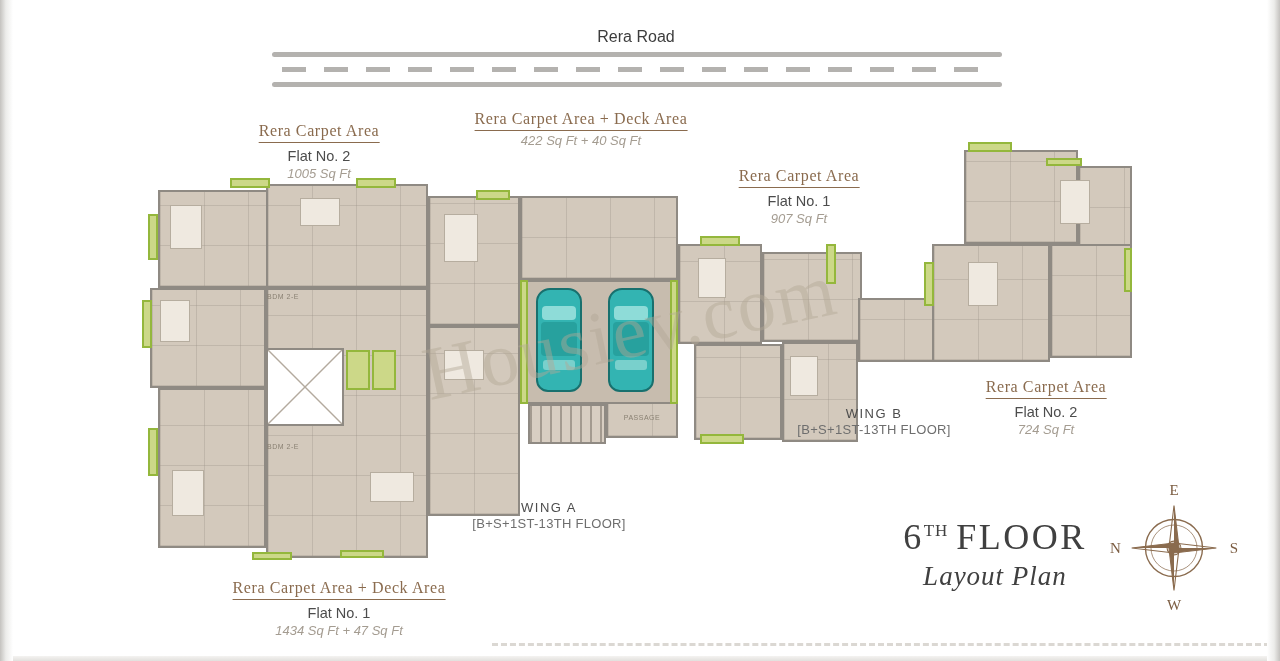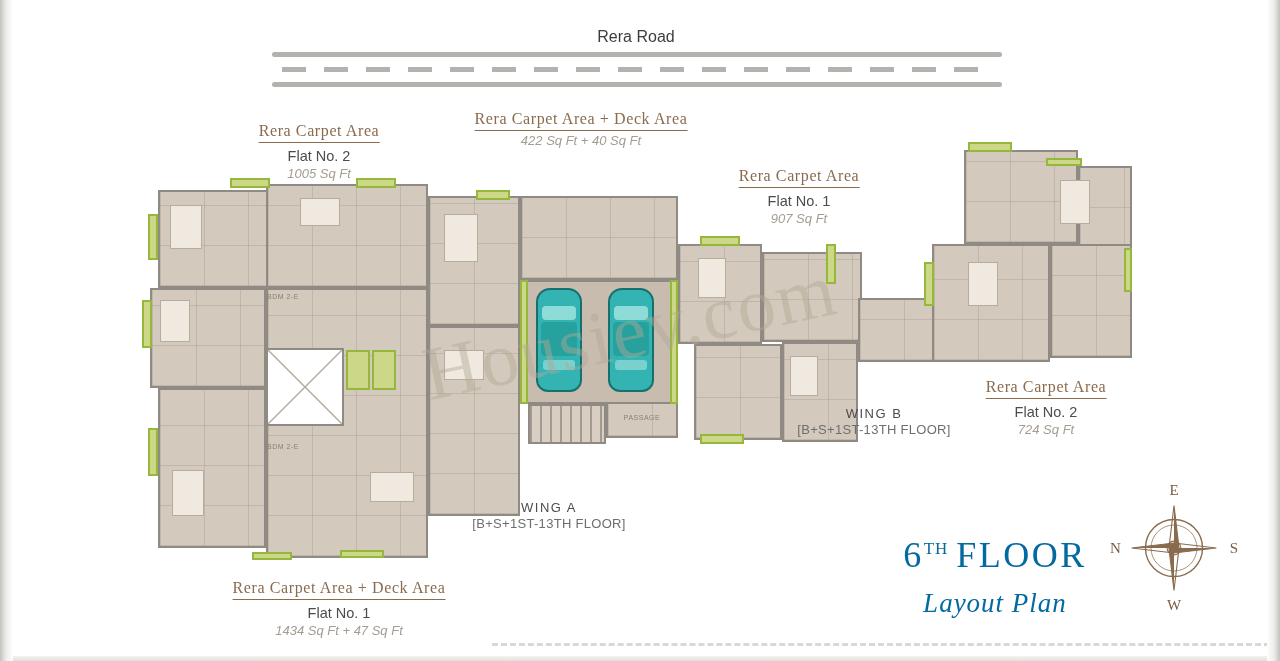--- a/index.html
+++ b/index.html
@@ -51,26 +51,26 @@
   .core{position:absolute;box-sizing:border-box;background:#ffffff;border:2px solid #8f8a83;z-index:2;}
   .car{position:absolute;width:46px;height:104px;box-sizing:border-box;background:#33b4b2;
     border:2px solid #18706e;border-radius:14px 14px 12px 12px;z-index:3;}
   .car-glass-front{position:absolute;left:4px;right:4px;top:16px;height:14px;background:#8edcd8;border-radius:4px;}
   .car-roof{position:absolute;left:3px;right:3px;top:32px;height:34px;background:#27a19e;border-radius:4px;}
   .car-glass-rear{position:absolute;left:5px;right:5px;top:70px;height:10px;background:#79d0cc;border-radius:3px;}
   .rlabel{position:absolute;transform:translateX(-50%);font-size:7px;color:#8a8173;
     letter-spacing:0.5px;z-index:3;white-space:nowrap;}
 
   
-  .floor-title{position:absolute;left:995px;top:534px;transform:translateX(-50%);
-    text-align:center;color:#0369a1;z-index:6;font-family:"Liberation Serif",serif;white-space:nowrap;}
+  .floor-title{position:absolute;left:995px;top:516px;transform:translateX(-50%);
+    text-align:center;color:#404040;z-index:6;font-family:"Liberation Serif",serif;white-space:nowrap;}
   .floor-main{font-size:36px;letter-spacing:2.5px;}
   .floor-main sup{font-size:17px;letter-spacing:1px;}
   .floor-main .w{margin-left:8px;}
-  .floor-sub{font-size:27px;font-style:italic;margin-top:12px;letter-spacing:1px;}
+  .floor-sub{font-size:27px;font-style:italic;margin-top:3px;letter-spacing:1px;}
 
   
   .compass{position:absolute;left:1108px;top:482px;width:132px;height:132px;z-index:6;
     font-family:"Liberation Serif",serif;color:#7b5c41;}
   .compass .dir{position:absolute;font-size:15px;}
   .compass .dE{left:50%;top:0;transform:translateX(-50%);}
   .compass .dS{right:2px;top:50%;transform:translateY(-50%);}
   .compass .dW{left:50%;bottom:0;transform:translateX(-50%);}
   .compass .dN{left:2px;top:50%;transform:translateY(-50%);}
   .compass svg{position:absolute;left:20px;top:20px;}

